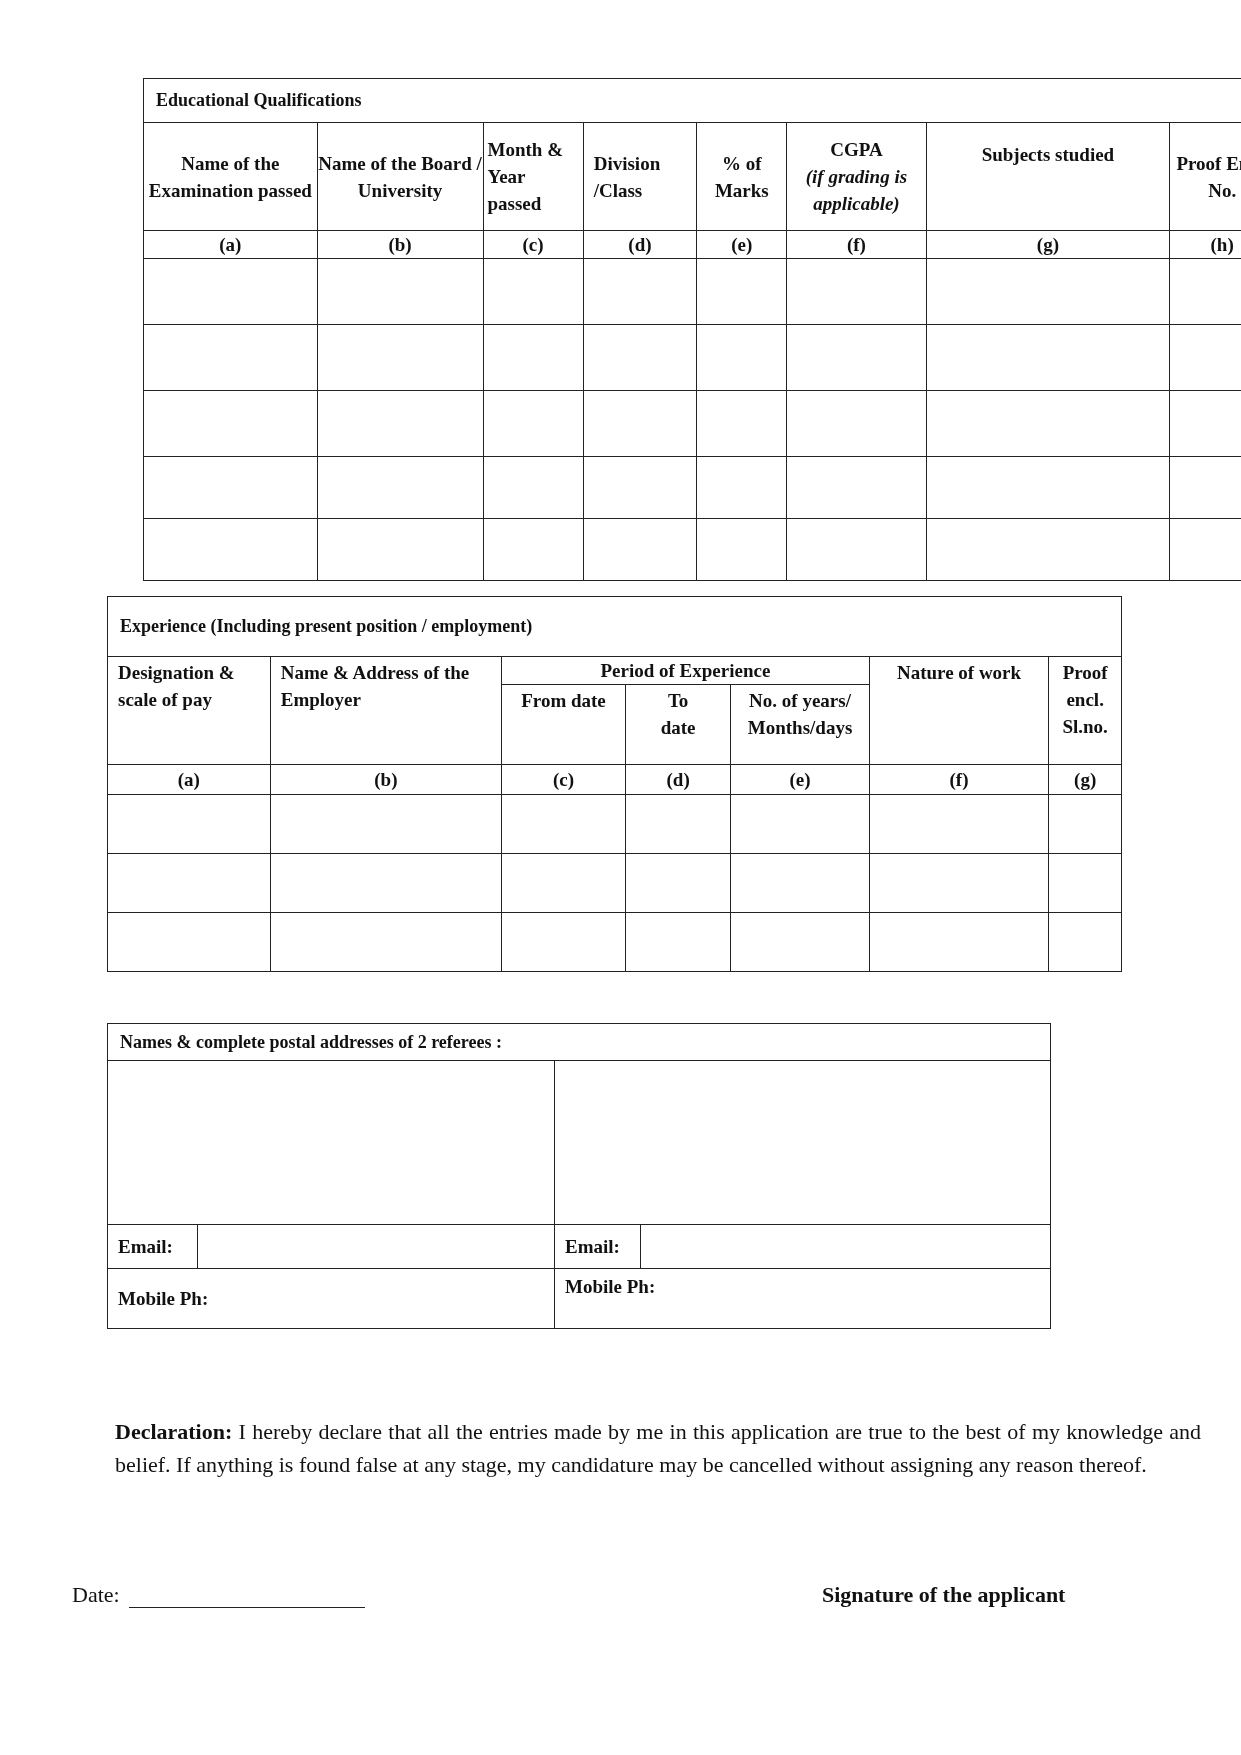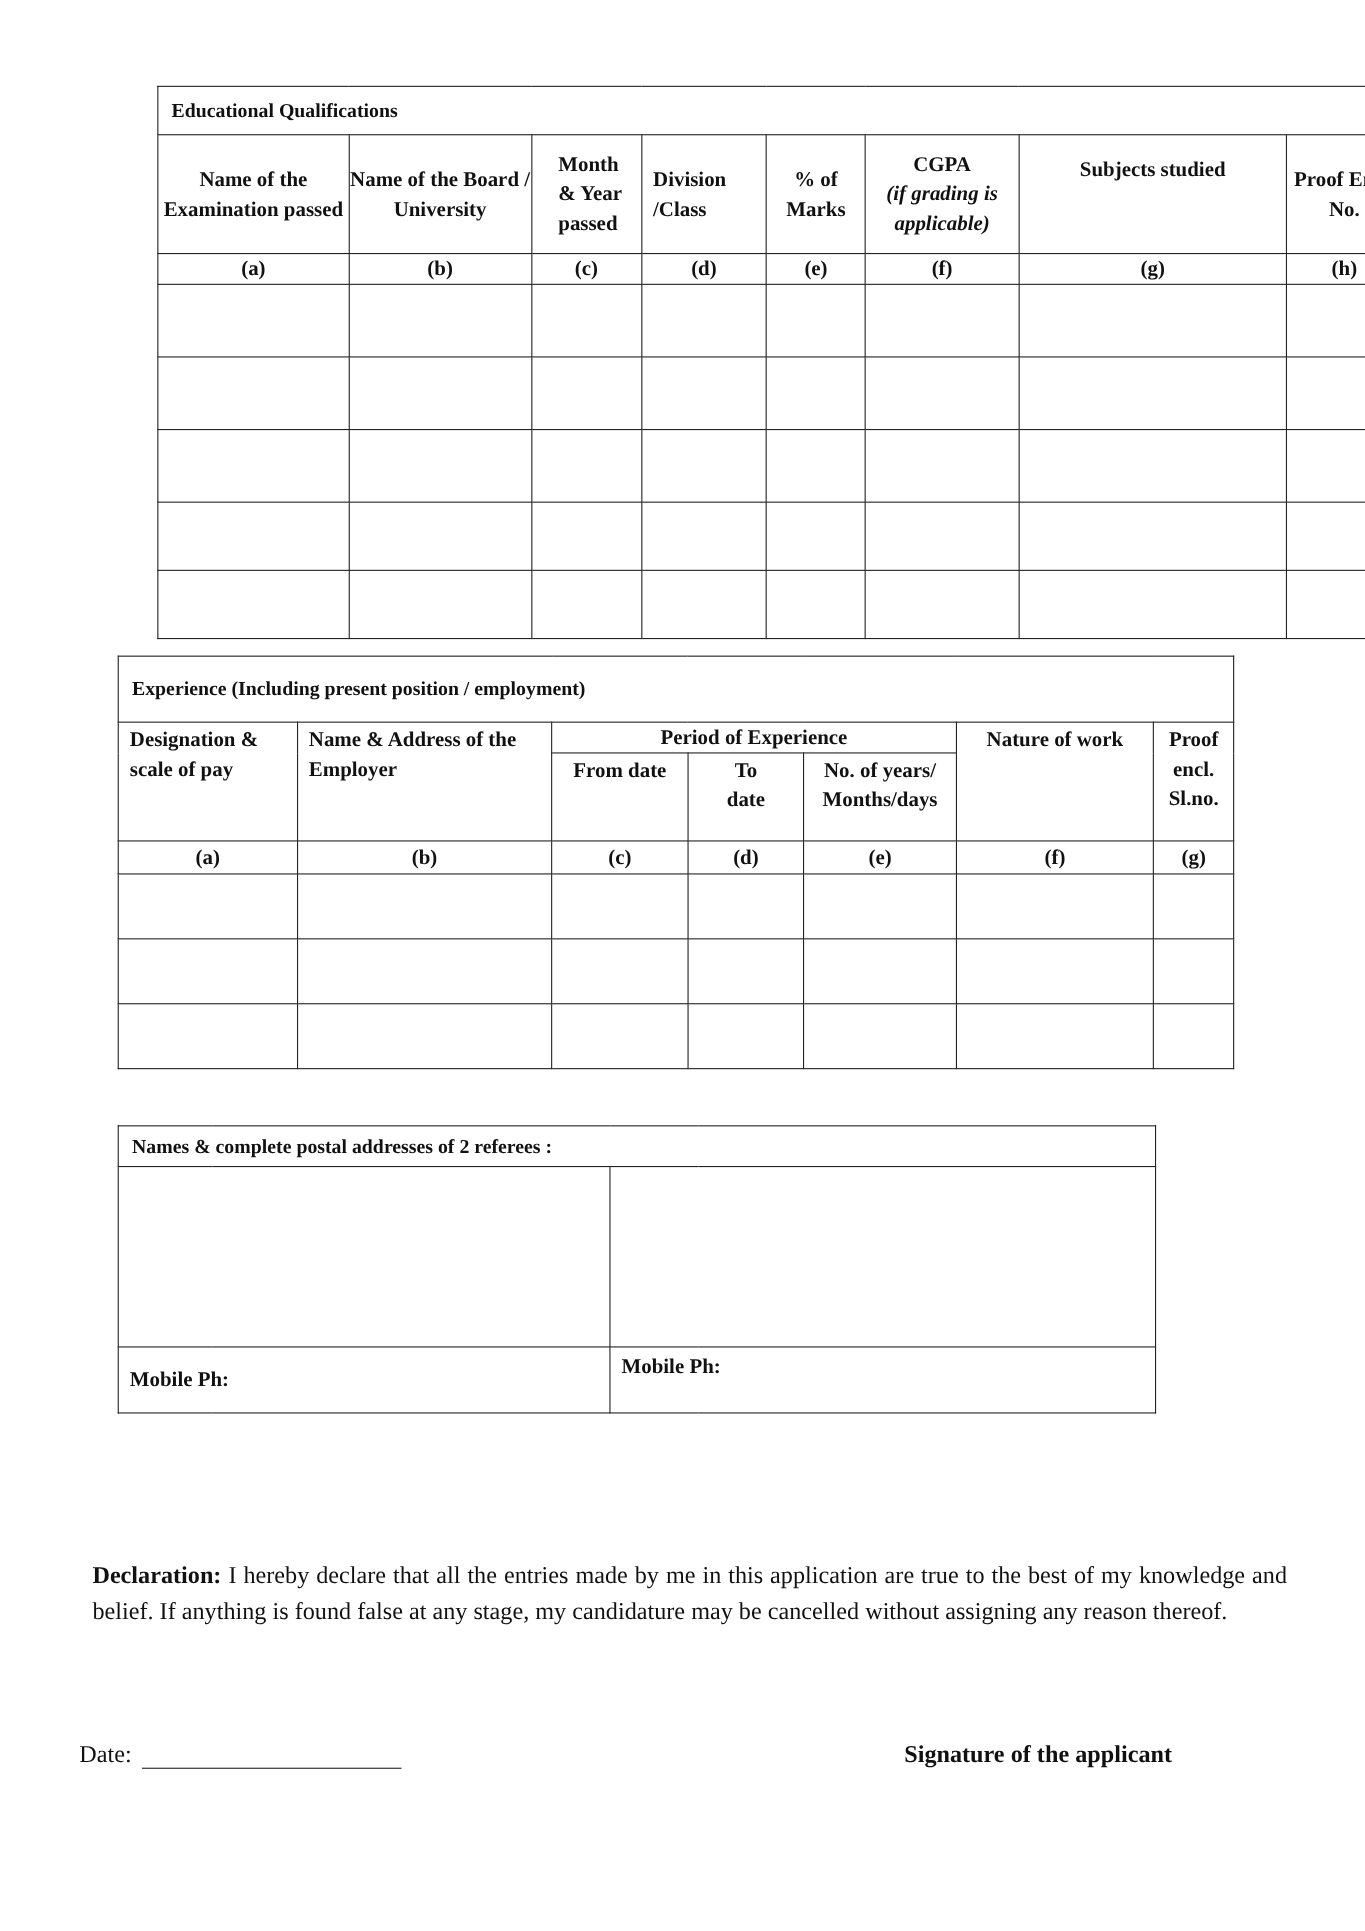--- a/index.html
+++ b/index.html
@@ -5,21 +5,21 @@
   html, body { margin:0; padding:0; background:#fff; }
   body { width:1241px; height:1755px; position:relative; font-family:"Liberation Serif", serif; color:#111; overflow:hidden; }
   .abs { position:absolute; }
   table { border-collapse:collapse; position:absolute; font-family:"Liberation Serif", serif; }
   td, th { border:1.5px solid #222; padding:0; vertical-align:middle; }
   .b { font-weight:bold; }
   .c { text-align:center; }
   .hdr { font-size:19px; font-weight:bold; line-height:27px; }
   .sect { font-size:18px; font-weight:bold; text-align:left; padding-left:12px; }
   .it { font-style:italic; }
-  .decl { font-size:22px; line-height:33px; text-align:justify; }
+  .decl { font-size:22px; line-height:33px; text-align:justify;margin-left:31px; }
 </style>
 </head>
 <body>
 
 <table style="left:112px; top:78px; width:1132px;margin-left:31px;">
   <colgroup>
     <col style="width:156px">
       <col style="width:149px">
       <col style="width:90px">
       <col style="width:102px">
@@ -28,21 +28,21 @@
       <col style="width:219px">
       <col style="width:94px">
   </colgroup>
   <tbody>
       <tr style="height:44px">
     <td colspan="8" class="sect">Educational Qualifications</td>
   </tr>
   <tr style="height:108px" class="hdr">
     <td class="c">Name of the Examination passed</td>
     <td class="c">Name of the Board / University</td>
-    <td style="padding-left:24px">Month &amp; Year passed</td>
+    <td style="padding-left:4px">Month &amp; Year passed</td>
     <td style="padding-left:10px">Division /Class</td>
     <td class="c">% of Marks</td>
     <td class="c">
       <div>CGPA</div>
       <div class="it">(if grading is applicable)</div>
     </td>
     <td class="c" style="vertical-align:top; padding-top:18px">Subjects studied</td>
     <td class="c">Proof Encl. No.</td>
   </tr>
   <tr style="height:28px" class="hdr">
@@ -181,20 +181,26 @@
       <col style="width:452px">
   </colgroup>
   <tbody>
       <tr style="height:37px">
     <td colspan="4" class="sect">Names &amp; complete postal addresses of 2 referees :</td>
   </tr>
   <tr style="height:164px">
     <td colspan="2"></td>
     <td colspan="2"></td>
   </tr>
+  <tr style="height:44px" class="hdr">
+    <td style="padding-left:10px">Email:</td>
+    <td></td>
+    <td style="padding-left:10px">Email:</td>
+    <td></td>
+  </tr>
   <tr style="height:60px" class="hdr">
     <td colspan="2" style="padding-left:10px"><span>Mobile Ph:</span></td>
     <td colspan="2" style="padding-left:10px; vertical-align:top; padding-top:4px"><span>Mobile Ph:</span></td>
   </tr>
 </tbody>
   </table>
 
 <div class="abs decl" style="left:84px; top:1415px; width:1086px;">
   <span class="b">Declaration:</span><span> I hereby declare that all the entries made by me in this application are true to the best of my knowledge and belief. If anything is found false at any stage, my candidature may be cancelled without assigning any reason thereof.</span>
 </div>

